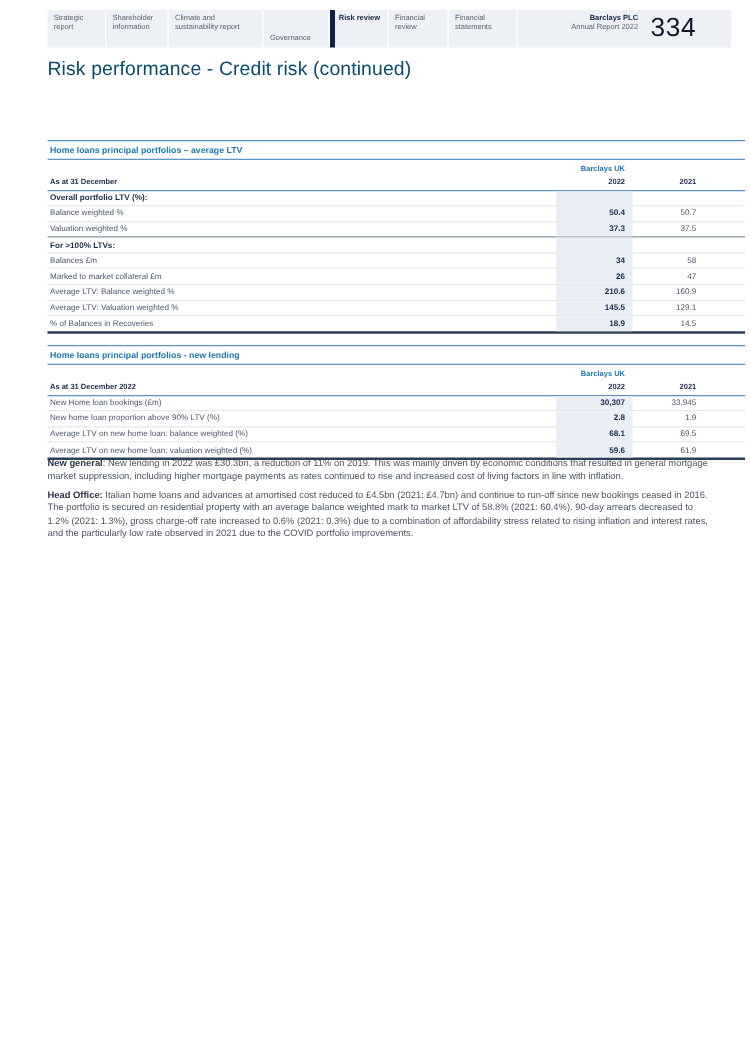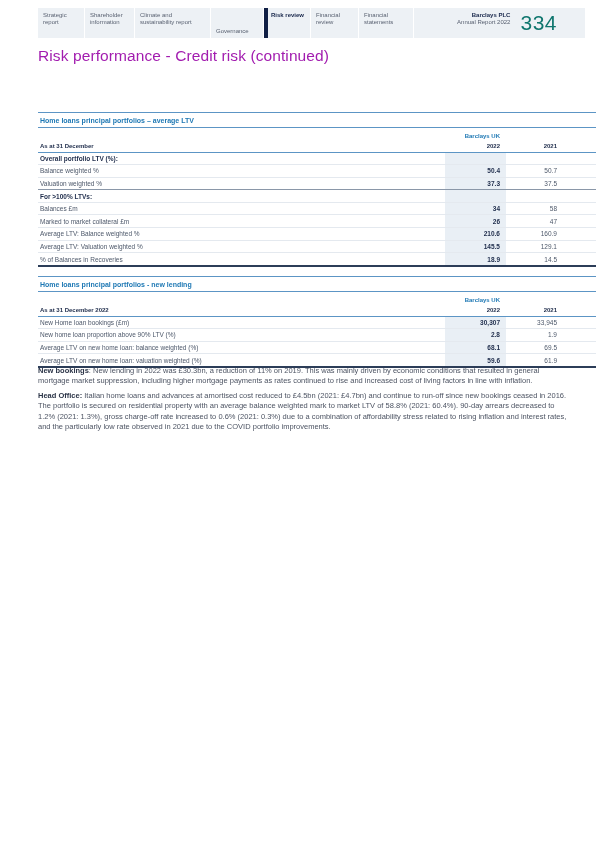--- a/index.html
+++ b/index.html
@@ -23,28 +23,28 @@
     font-weight:bold; color:#17264a;
     border-left:4px solid #101f45; padding-left:3px;
   }
   .nav-spacer { flex:1; }
   .brand {
     padding:4px 6px 0 0; text-align:right; font-size:6px; line-height:7px; color:#5a6272;
     white-space:nowrap;
   }
   .brand .brand-name { font-weight:bold; color:#17264a; }
   .page-num {
-    font-size:21px; font-weight:300; color:#0f766e; letter-spacing:0.5px;
+    font-size:21px; font-weight:300; color:#0f172a; letter-spacing:0.5px;
     padding:3px 28px 0 4px;
   }
 
   
   .page-title {
     position:absolute; left:38px; top:46px; font-size:15.5px; line-height:20px;
-    color:#a21caf; letter-spacing:0.1px;
+    color:#0c4a6e; letter-spacing:0.1px;
   }
 
   
   .rtable {
     position:absolute; left:38px; width:558px; box-sizing:border-box;
     border-top:1px solid #5c95c5; border-bottom:2px solid #2c3d58;
   }
   .rtable .ttl {
     font-size:7px; font-weight:bold; color:#1e78b4;
     padding:4px 0 3px 2px; border-bottom:1px solid #5c95c5;
@@ -229,15 +229,15 @@
       <div class="grid-row body-row">
         <div class="lbl">Average LTV on new home loan: valuation weighted (%)</div>
         <div class="v22">59.6</div>
         <div class="v21">61.9</div>
         <div class="sp"></div>
       </div>
     </div>
 </div>
 
 <div class="copy" id="copy-block">
-    <p><b>New bookings</b><span>: New lending in 2022 was £30.3bn, a reduction of 11% on 2019. This was mainly driven by economic conditions that resulted in general mortgage market suppression, including higher mortgage payments as rates continued to rise and increased cost of living factors in line with inflation.</span></p>
+    <p><b>New general</b><span>: New lending in 2022 was £30.3bn, a reduction of 11% on 2019. This was mainly driven by economic conditions that resulted in general mortgage market suppression, including higher mortgage payments as rates continued to rise and increased cost of living factors in line with inflation.</span></p>
     <p><b>Head Office:</b><span> Italian home loans and advances at amortised cost reduced to £4.5bn (2021: £4.7bn) and continue to run-off since new bookings ceased in 2016. The portfolio is secured on residential property with an average balance weighted mark to market LTV of 58.8% (2021: 60.4%). 90-day arrears decreased to 1.2% (2021: 1.3%), gross charge-off rate increased to 0.6% (2021: 0.3%) due to a combination of affordability stress related to rising inflation and interest rates, and the particularly low rate observed in 2021 due to the COVID portfolio improvements.</span></p>
   </div>
 
 </body></html>

